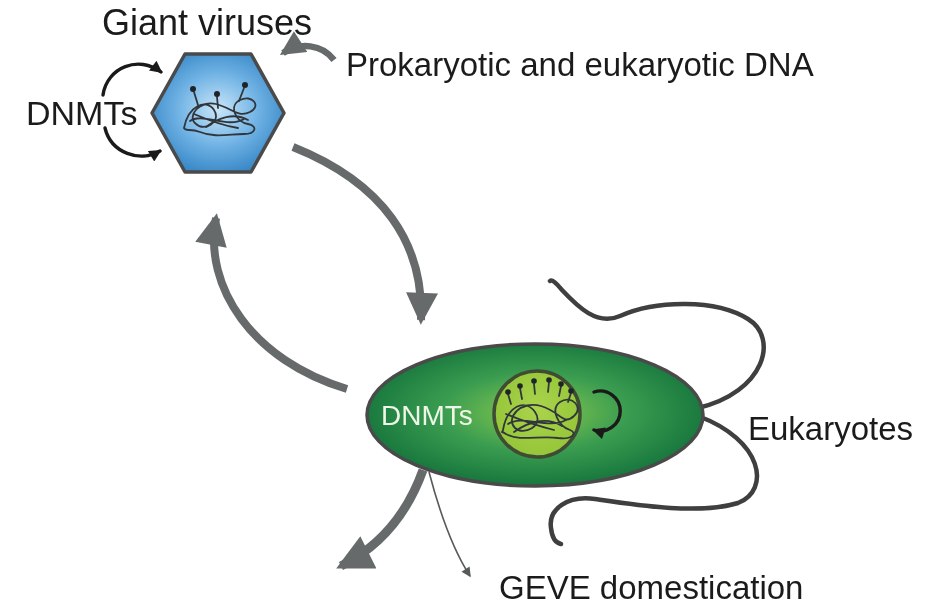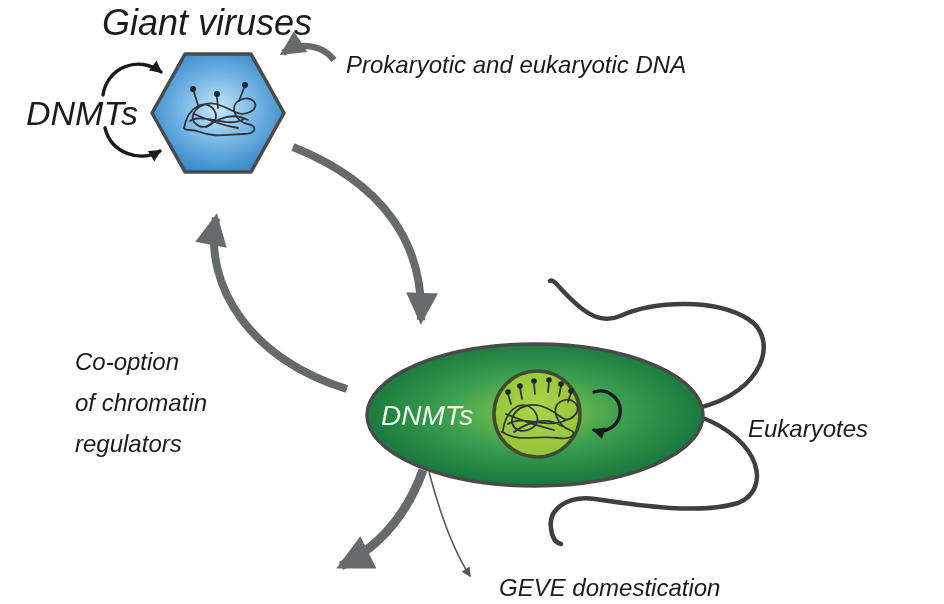--- a/index.html
+++ b/index.html
@@ -2,27 +2,26 @@
 <html><head>
 <meta charset="utf-8">
 <style>
   html,body{margin:0;padding:0;background:#ffffff;}
   .canvas{
     position:relative;
     width:944px;height:604px;
     background:#ffffff;
     overflow:hidden;
     font-family:"Liberation Sans", sans-serif;
-    font-style:italic;
   }
   .canvas svg{position:absolute;left:0;top:0;}
   .lbl{
     position:absolute;
     color:#1b1b1b;
-    font-size:24px;
+    font-size:33px;
     line-height:41px;
     white-space:nowrap;
     letter-spacing:0px;
   }
   .lbl-title{font-size:36px;}
   .lbl-dnmts{font-size:34px;}
   .lbl-dnmts-cell{font-size:28px;color:#eef6e8;line-height:30px;}
 </style>
 </head>
 <body>
@@ -109,25 +108,20 @@
     <path d="M 594,392 A 20,20 0 1 1 594,430" fill="none" stroke="#1a1a1a" stroke-width="3.4" stroke-linecap="round" marker-end="url(#mBlack)"></path>
   </svg>
 
   <div class="lbl lbl-title" style="left:102px;top:2px;">Giant viruses</div>
 
   <div class="lbl lbl-dnmts" style="left:26px;top:93px;">DNMTs</div>
 
   <div class="lbl" style="left:346px;top:44px;">Prokaryotic and eukaryotic DNA</div>
 
 
-  <div class="lbl" style="left:75px;top:341px;">
-    <div>Co-option</div>
-    <div>of chromatin</div>
-    <div>regulators</div>
-  </div>
 
   <div class="lbl lbl-dnmts-cell" style="left:381px;top:401px;">DNMTs</div>
 
   <div class="lbl" style="left:748px;top:408px;">Eukaryotes</div>
 
 
   <div class="lbl" style="left:499px;top:567px;">GEVE domestication</div>
 
 </div>
 

